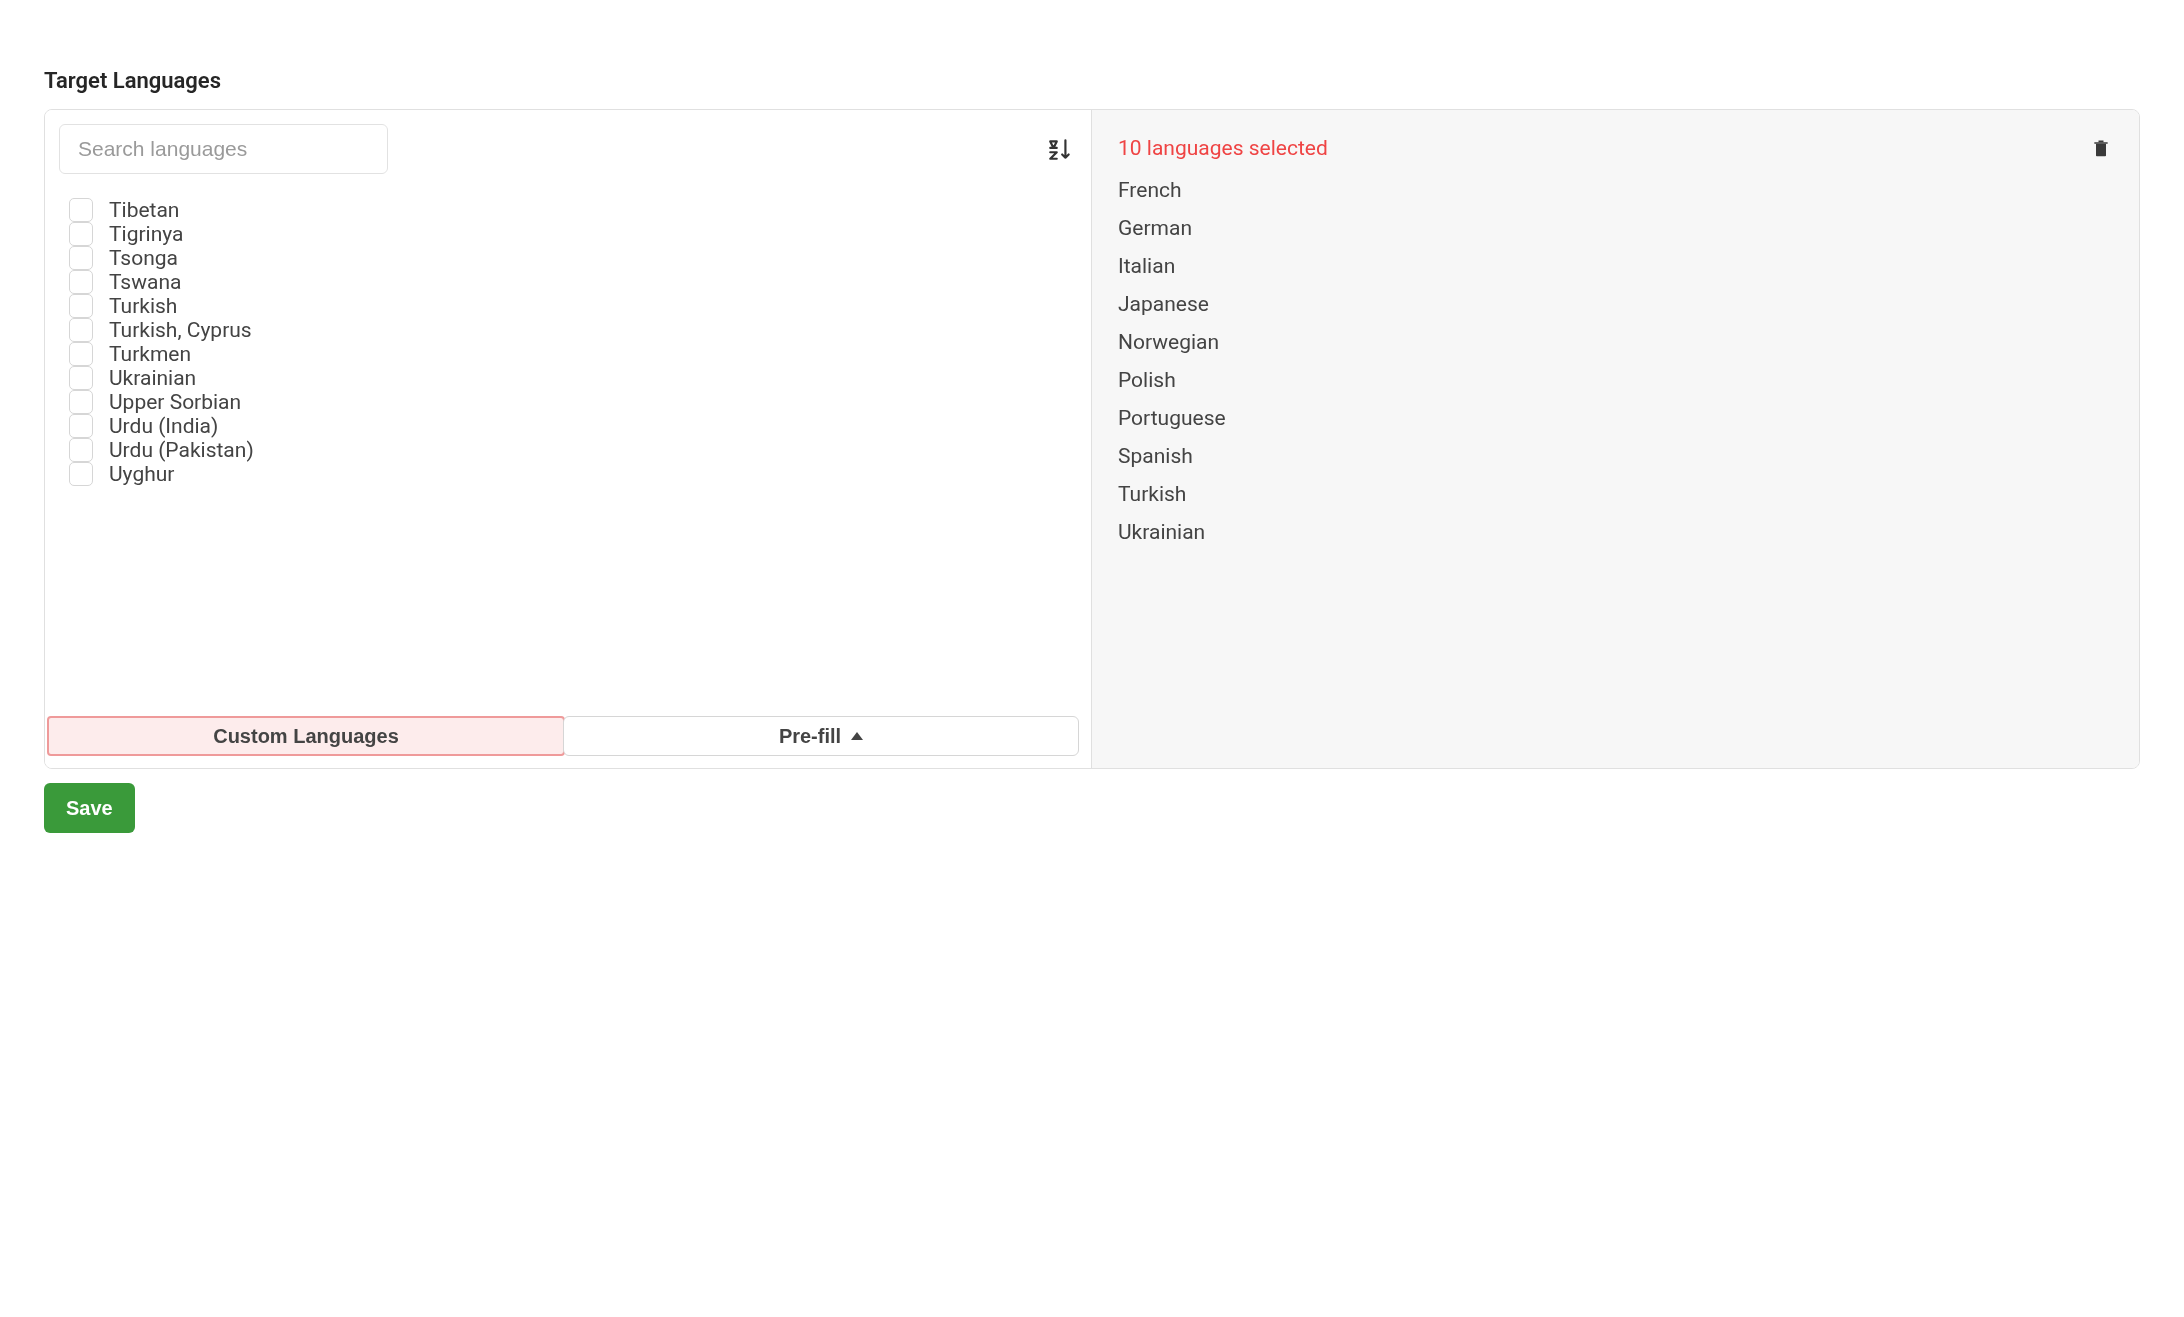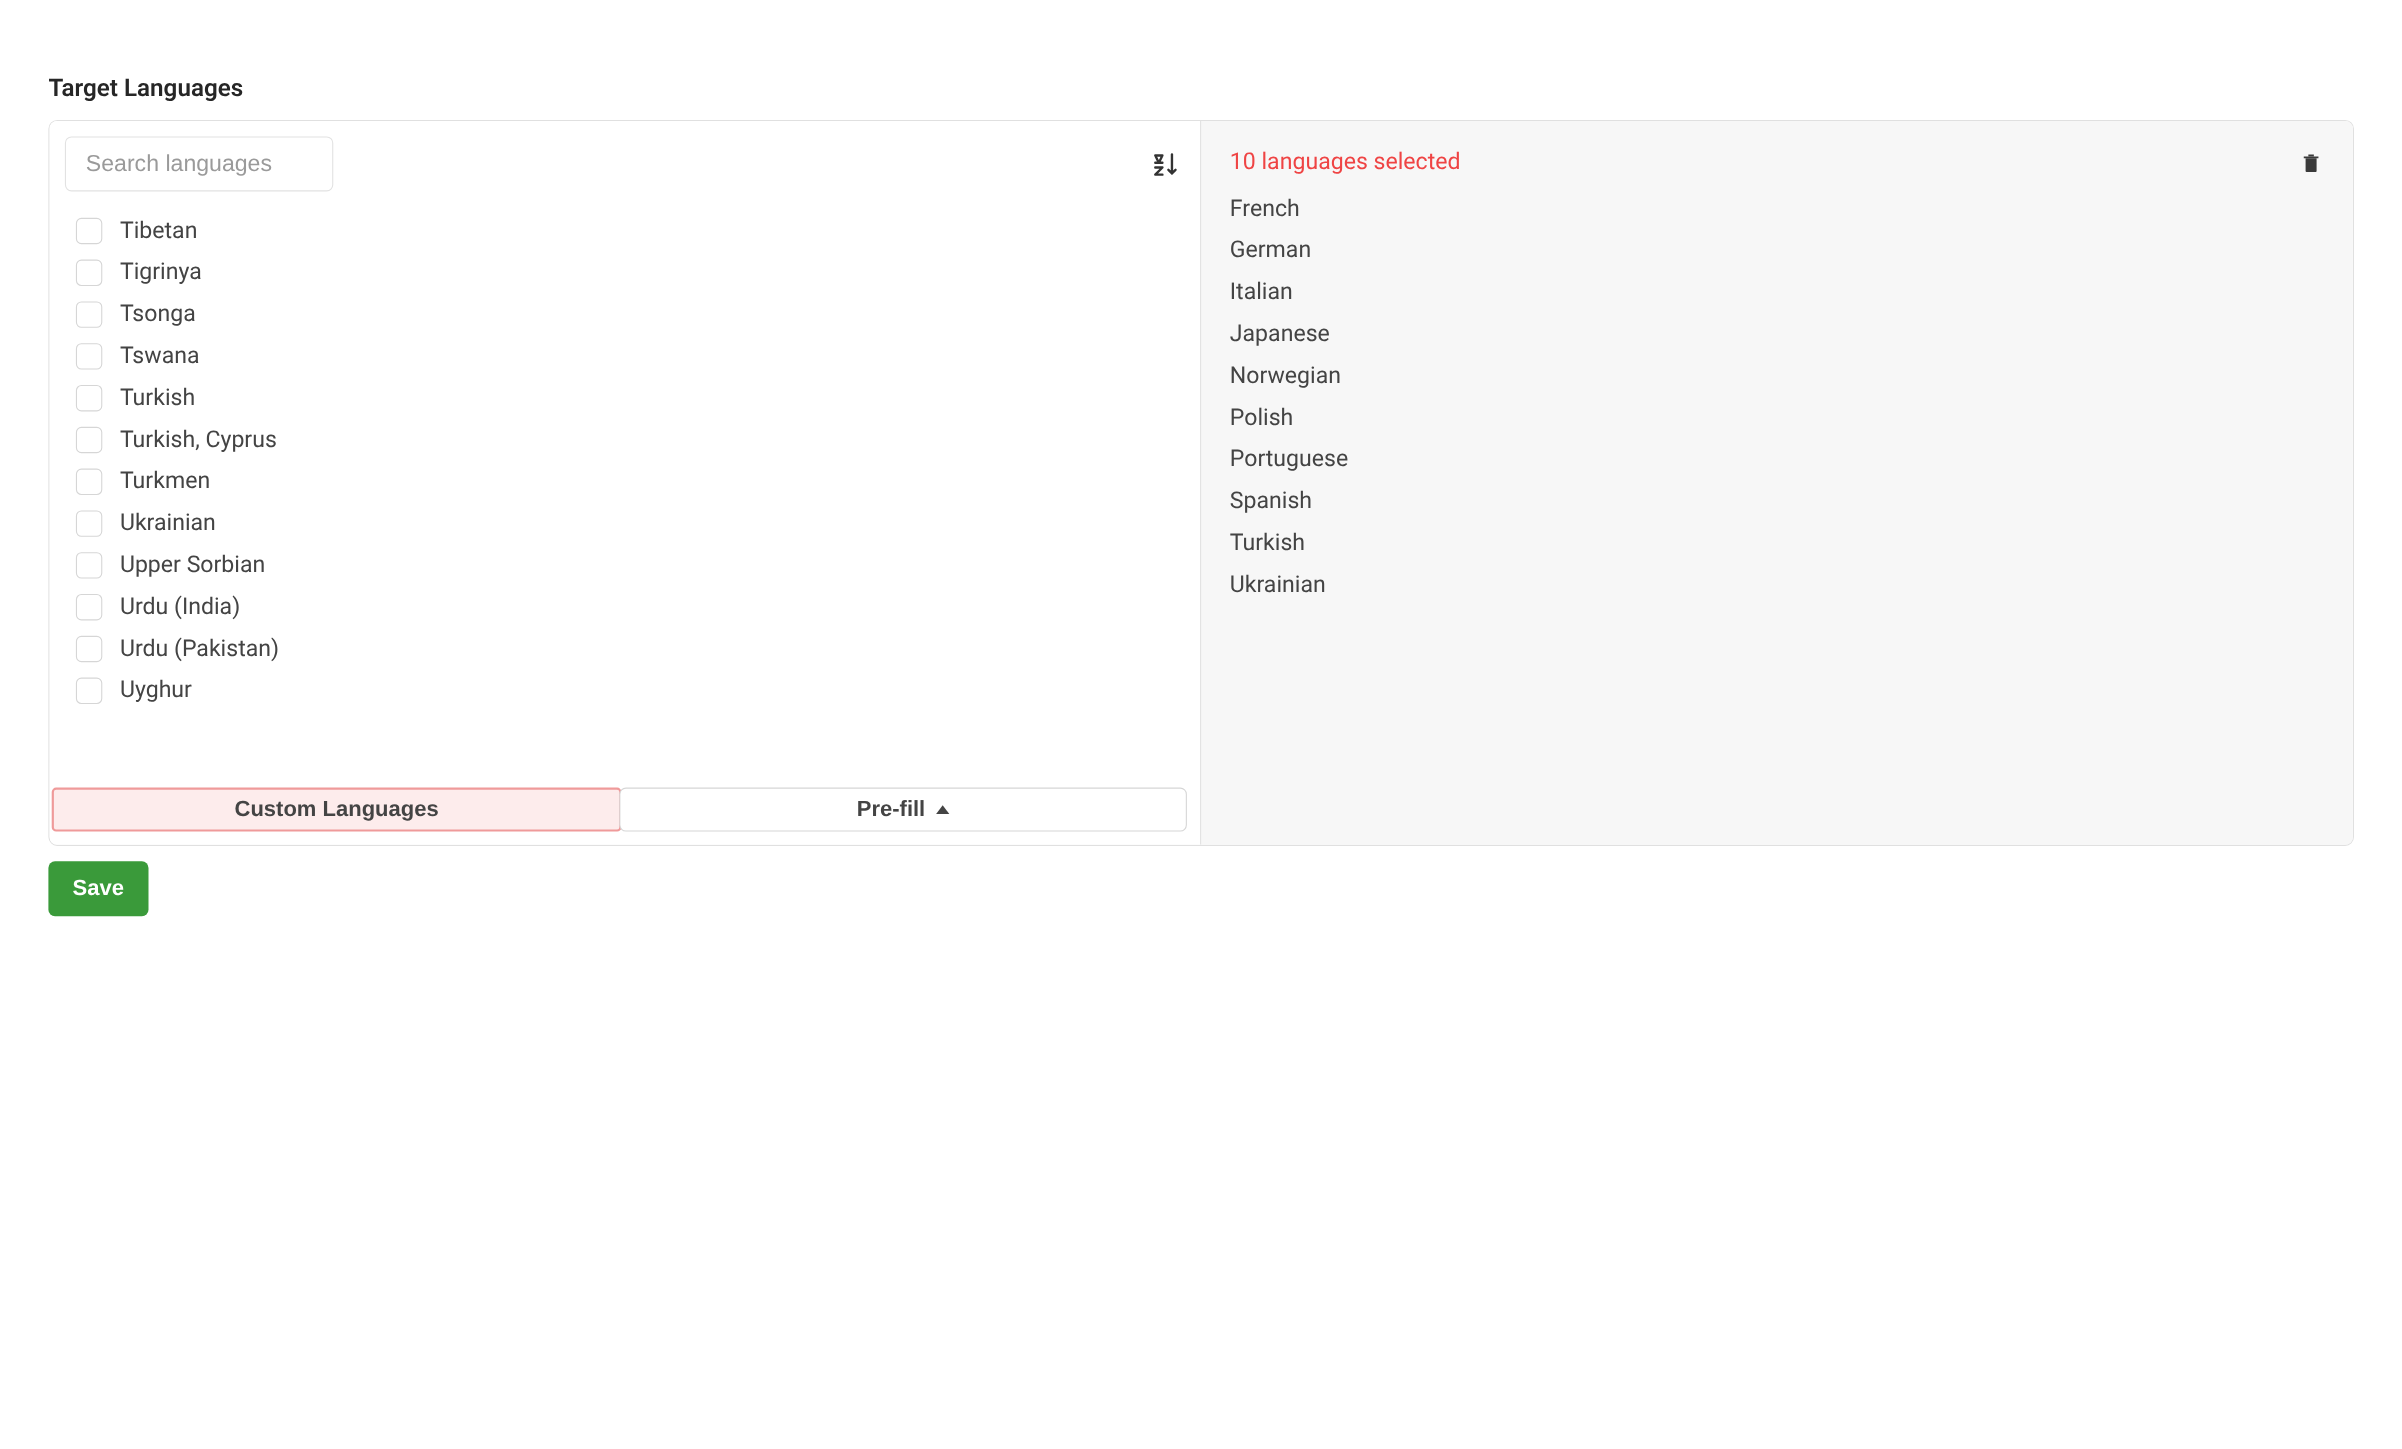--- a/index.html
+++ b/index.html
@@ -43,21 +43,21 @@
       padding: 0;
     }
     .search-row {
       display: flex;
       align-items: center;
       padding: 14px 18px 10px 14px;
       gap: 16px;
     }
     .search-input {
       flex: 0 0 auto;
-      width: 244px;
+      width: 329px;
       height: 50px;
       border: 1px solid #e2e2e2;
       border-radius: 6px;
       font-size: 21px;
       padding: 0 18px;
       color: #333;
       outline: none;
       background: #fff;
     }
     .search-input::placeholder {
@@ -77,21 +77,20 @@
     .sort-az svg {
       width: 26px;
       height: 26px;
     }
     .lang-list {
       flex: 1;
       overflow: hidden;
       padding: 14px 18px 8px 24px;
       display: flex;
       flex-direction: column;
-      gap: 14px;
     }
     .lang-item {
       display: flex;
       align-items: center;
       gap: 16px;
     }
     .chk {
       width: 24px;
       height: 24px;
       border: 1px solid #d6d6d6;

